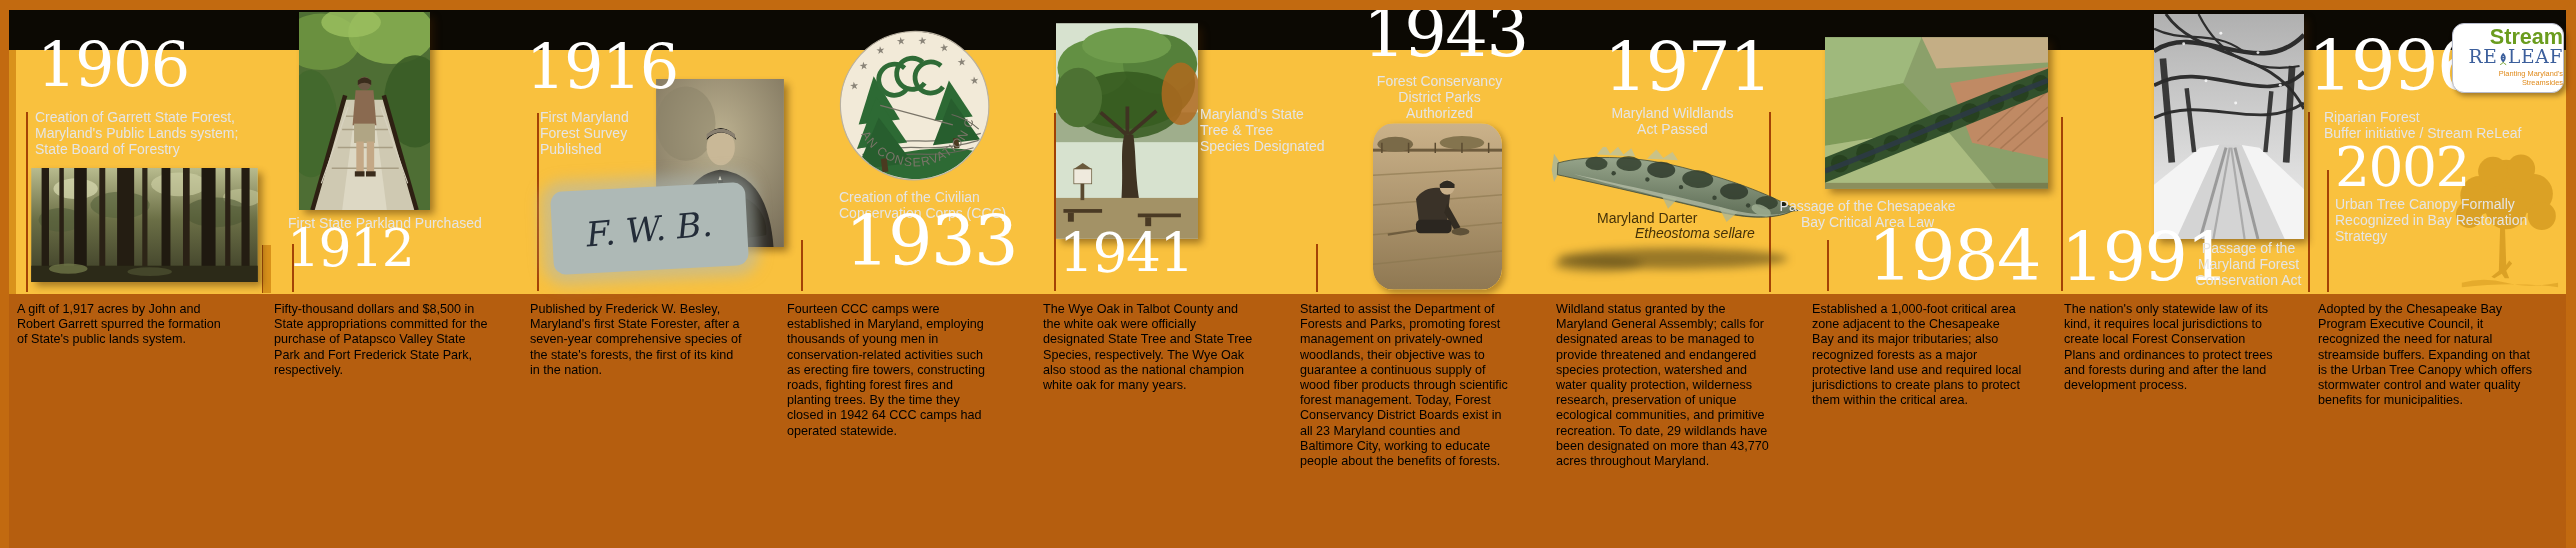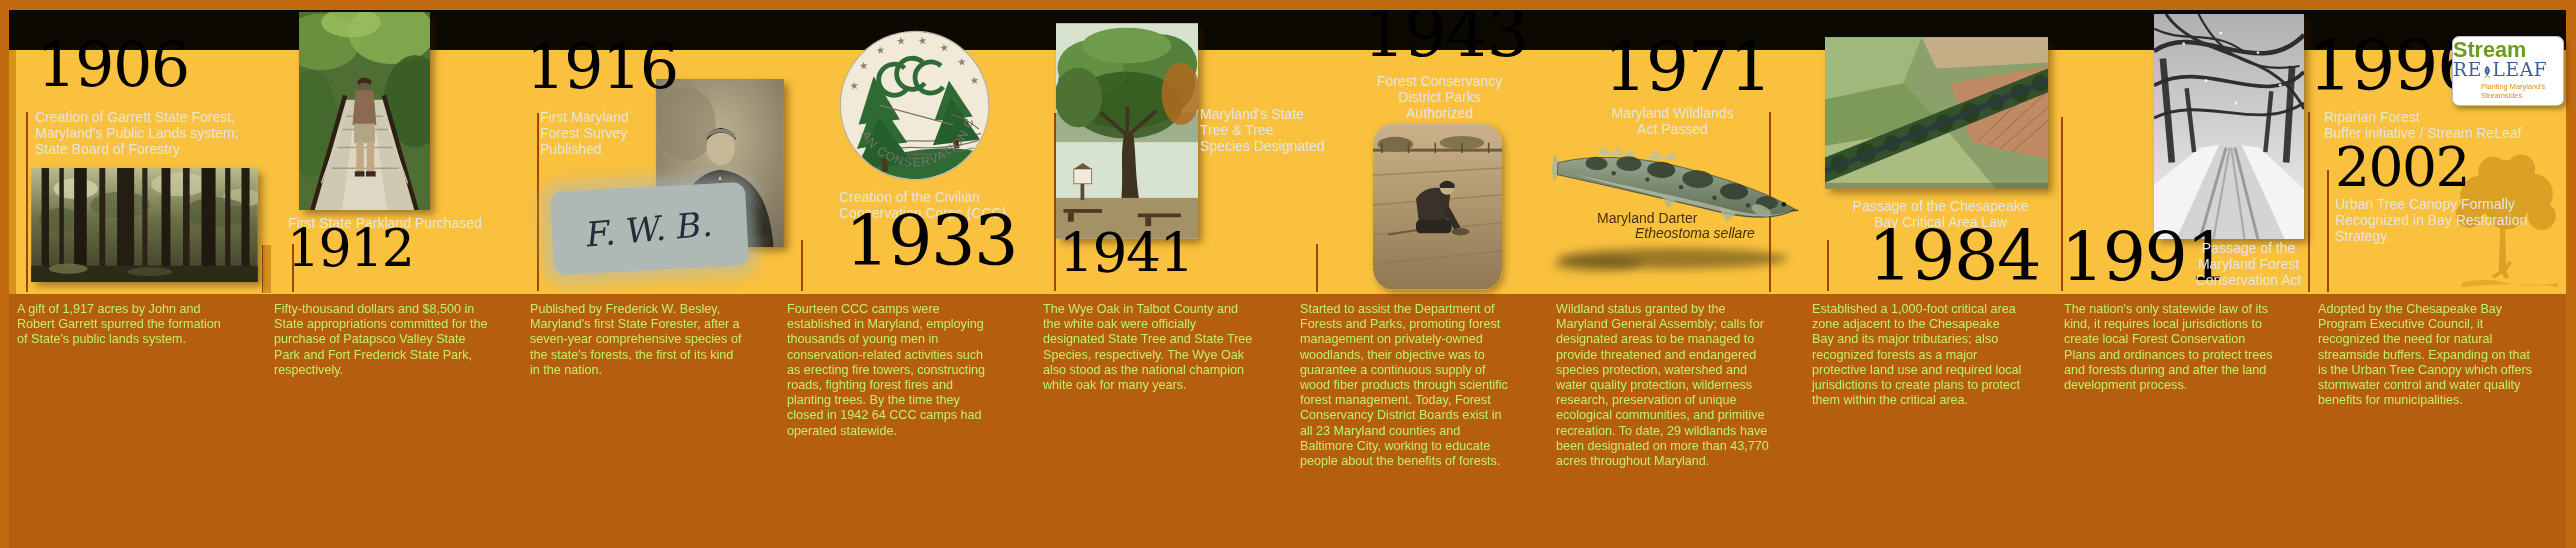--- a/index.html
+++ b/index.html
@@ -14,50 +14,50 @@
   .right-frame{position:absolute;left:2566px;top:0;width:9.7px;height:549px;background:#c26a10;z-index:5;}
   .black-bar{position:absolute;left:9px;top:9.7px;width:2557px;height:40px;background:#0c0903;z-index:1;}
   .gold-band{position:absolute;left:9px;top:50px;width:2557px;height:244px;background:#f9c13e;border-bottom:2.2px solid #8a3d06;z-index:0;}
   .amber-edge{position:absolute;left:9px;top:50px;width:6.7px;height:244px;background:#d9921b;z-index:1;}
   .cell-divider{position:absolute;left:262px;top:245px;width:9px;height:48px;background:linear-gradient(to right,#9c4a08 0,#9c4a08 1.5px,#d9921b 1.5px,#d9921b 9px);z-index:2;}
   .orange-band{position:absolute;left:0;top:294px;width:2576px;height:255px;background:#b55e0f;z-index:0;}
 
   .stem{position:absolute;width:1.5px;background:#a44306;z-index:2;}
 
   .yr{
-    position:absolute;font-family:"DejaVu Serif",serif;color:#000000;
+    position:absolute;font-family:"DejaVu Serif",serif;color:#ffffff;
     line-height:1;letter-spacing:-1.5px;z-index:4;white-space:nowrap;
   }
   .ttl{
     position:absolute;font-size:14px;line-height:16px;color:#e5e5e5;z-index:4;
   }
   .para{
-    position:absolute;top:302px;font-size:12.6px;line-height:15.2px;color:#bef264;z-index:4;
+    position:absolute;top:302px;font-size:12.6px;line-height:15.2px;color:#000000;z-index:4;
   }
   .photo{position:absolute;z-index:3;box-shadow:4.5px 4.5px 7.4px rgba(60,30,0,.45);overflow:hidden;}
   .photo svg{display:block;}
   .caption{position:absolute;font-size:14px;color:#453208;z-index:4;line-height:15px;}
   .caption.species{font-style:italic;margin-left:44px;}
 
   
   .sig-plate{
     position:absolute;left:552px;top:187px;width:195px;height:83px;z-index:3;
     background:#aeb9b6;border-radius:12px;transform:rotate(-3deg);
     box-shadow:0 0 13.4px 10.4px rgba(174,185,182,.55);
     display:flex;align-items:center;justify-content:center;
   }
   .sig-text{font-family:"DejaVu Serif",serif;font-style:italic;font-size:34px;color:#232c38;transform:rotate(-2deg);}
 
   
   .fish-shadow{position:absolute;left:1554px;top:239px;width:256px;height:39px;z-index:2;filter:blur(4.5px);}
 
   
   .srl-box{
-    position:absolute;left:2452px;top:36px;width:110px;height:68px;background:#ffffff;
-    border:0.7px solid #b8bccc;border-radius:7px;z-index:6;text-align:left;
+    position:absolute;left:2452px;top:23px;width:110px;height:68px;background:#ffffff;
+    border:0.7px solid #b8bccc;border-radius:12px;z-index:6;text-align:right;
     box-shadow:2.2px 3px 5.2px rgba(40,20,0,.4);
   }
   .srl-stream{font-size:21.6px;font-weight:bold;color:#6a9c1e;line-height:22px;margin-top:2.2px;letter-spacing:0px;}
   .srl-releaf{font-family:"DejaVu Serif",serif;font-size:18.6px;color:#3c5f9c;line-height:19.3px;letter-spacing:0.7px;margin-top:-1.5px;}
   .srl-leaf{display:inline-block;vertical-align:-3px;}
   .srl-tag{font-size:7.4px;color:#e08a1a;line-height:8.2px;margin-top:1.5px;padding-left:28px;}
 
   .tree-watermark{position:absolute;left:2447px;top:146px;width:117px;height:146px;z-index:1;opacity:.8;}
 
   .ccc{position:absolute;left:839px;top:30px;width:152px;height:152px;z-index:3;}
@@ -407,21 +407,21 @@
             <circle cx="160" cy="116" r="12"></circle>
             <circle cx="195" cy="102" r="13"></circle>
           <circle cx="230" cy="88" r="11"></circle>
             <circle cx="262" cy="75" r="12"></circle>
             <circle cx="290" cy="62" r="11"></circle>
         </g>
         <path d="M0,180 C60,158 150,118 300,58" stroke="#2c3a44" stroke-width="7" fill="none" opacity=".9"></path>
         <rect y="196" width="300" height="8" fill="#5c4a28" opacity=".4"></rect>
       </svg>
     </div>
-    <div class="ttl" style="left:1841px;top:198px;width:199px;text-align:center">
+    <div class="ttl" style="left:1768px;top:198px;width:199px;text-align:center">
       <div>Passage of the Chesapeake</div>
       <div>Bay Critical Area Law</div>
     </div>
     <div class="yr" style="left:1868px;top:221px;font-size:70px">1984</div>
     <div class="para" style="left:1812px;width:212px">Established a 1,000-foot critical area zone adjacent to the Chesapeake Bay and its major tributaries; also recognized forests as a major protective land use and required local jurisdictions to create plans to protect them within the critical area.</div>
   </div>
 
   <div>
     <div class="photo" style="left:2154px;top:14px;width:150px;height:225px">
       <svg width="150" height="225" viewBox="0 0 202 303">

